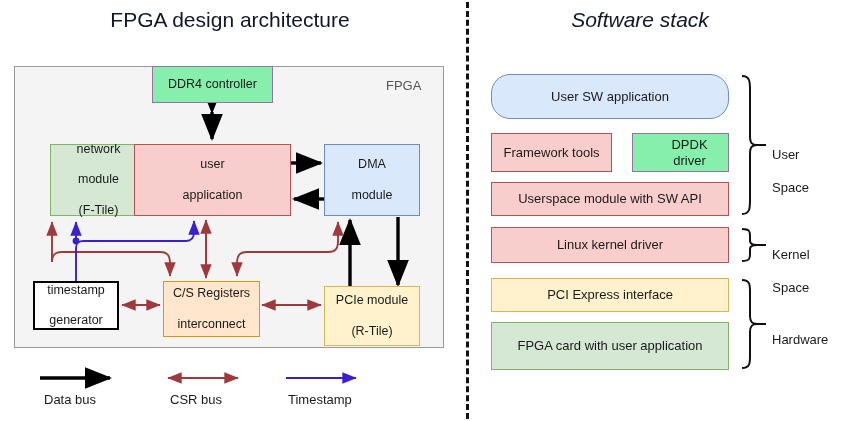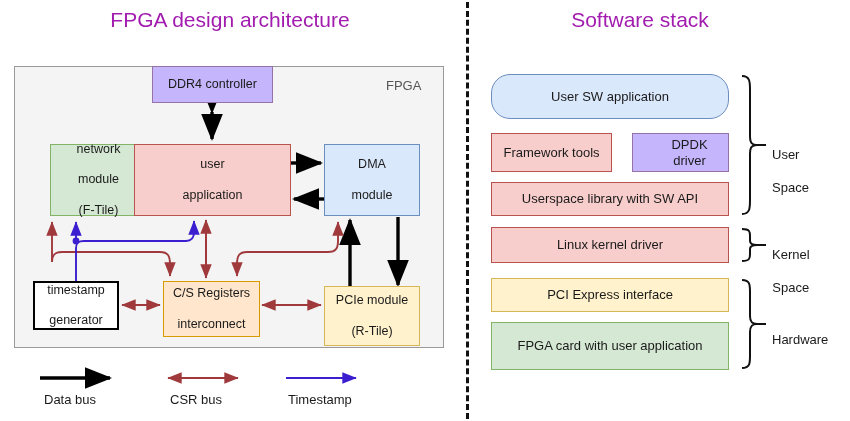--- a/index.html
+++ b/index.html
@@ -1,36 +1,36 @@
 <!DOCTYPE html>
 <html><head>
 <meta charset="utf-8">
 <style>
   html,body{margin:0;padding:0;background:#ffffff;}
   body{width:850px;height:421px;position:relative;overflow:hidden;
        font-family:"Liberation Sans","DejaVu Sans",sans-serif;color:#111;}
   .canvas{position:absolute;left:0;top:0;width:850px;height:421px;}
   .abs{position:absolute;}
 
-  .panel-title{font-size:21px;color:#a21caf;text-align:center;white-space:nowrap;}
+  .panel-title{font-size:21px;color:#0f172a;text-align:center;white-space:nowrap;}
 
   .divider{position:absolute;left:466px;top:2px;width:0;height:417px;
            border-left:3px dashed #111;}
 
   
   .box{position:absolute;box-sizing:border-box;display:flex;align-items:center;
        justify-content:center;text-align:center;font-size:12.5px;line-height:1.22;
        color:#1a1a1a;border-width:1.4px;border-style:solid;}
   .box span{display:block;padding:0 3px;}
 
   .fpga-container{position:absolute;left:14px;top:66px;width:430px;height:282px;
                   background:#f4f4f4;border:1.6px solid #9a9a9a;box-sizing:border-box;}
   .fpga-label{position:absolute;left:386px;top:78px;font-size:13px;color:#555;}
 
-  .c-purple{background:#c4b5fd;border-color:#9673a6;}
+  .c-purple{background:#86efac;border-color:#9673a6;}
   .c-pink  {background:#f8cecc;border-color:#b85450;}
   .c-green {background:#d5e8d4;border-color:#82b366;}
   .c-blue  {background:#dae8fc;border-color:#6c8ebf;}
   .c-yellow{background:#ffe6cc;border-color:#d79b00;}
   .c-yellow2{background:#fff2cc;border-color:#d6b656;}
   .c-white {background:#ffffff;border-color:#000000;border-width:2px;}
 
   svg.overlay{position:absolute;left:0;top:0;width:850px;height:421px;
               pointer-events:none;overflow:visible;}
 
@@ -38,21 +38,21 @@
 
   .brace-label{position:absolute;font-size:13px;line-height:1.25;color:#1a1a1a;
                text-align:left;white-space:pre-line;}
 </style>
 </head>
 <body>
 
 <div class="canvas">
 
   <div class="panel-title abs" style="left:60px;top:8px;width:340px;">FPGA design architecture</div>
-  <div class="panel-title abs" style="left:490px;top:8px;width:300px;">Software stack</div>
+  <div class="panel-title abs" style="left:490px;top:8px;width:300px;font-style:italic;">Software stack</div>
 
   <div class="divider"></div>
 
   <div class="fpga-container"></div>
   <div class="fpga-label">FPGA</div>
 
   <svg class="overlay">
     <defs>
       <marker id="ahBlack" markerWidth="9" markerHeight="9" refX="7.4" refY="3.2" orient="auto" markerUnits="strokeWidth">
         <path d="M0,0 L8,3.2 L0,6.4 z" fill="#000"></path>
@@ -207,21 +207,21 @@
 
   <div class="box c-pink" style="left:491px;top:133px;width:121px;height:39px;font-size:13px;">
     <span>Framework tools</span>
   </div>
 
   <div class="box c-purple" style="left:632px;top:133px;width:97px;height:39px;font-size:13px;padding-left:18px;">
     <span>DPDK driver</span>
   </div>
 
   <div class="box c-pink" style="left:491px;top:182px;width:238px;height:34px;font-size:13px;">
-    <span>Userspace library with SW API</span>
+    <span>Userspace module with SW API</span>
   </div>
 
   <div class="box c-pink" style="left:491px;top:227px;width:238px;height:36px;font-size:13px;">
     <span>Linux kernel driver</span>
   </div>
 
   <div class="box c-yellow2" style="left:491px;top:278px;width:238px;height:34px;font-size:13px;">
     <span>PCI Express interface</span>
   </div>
 

